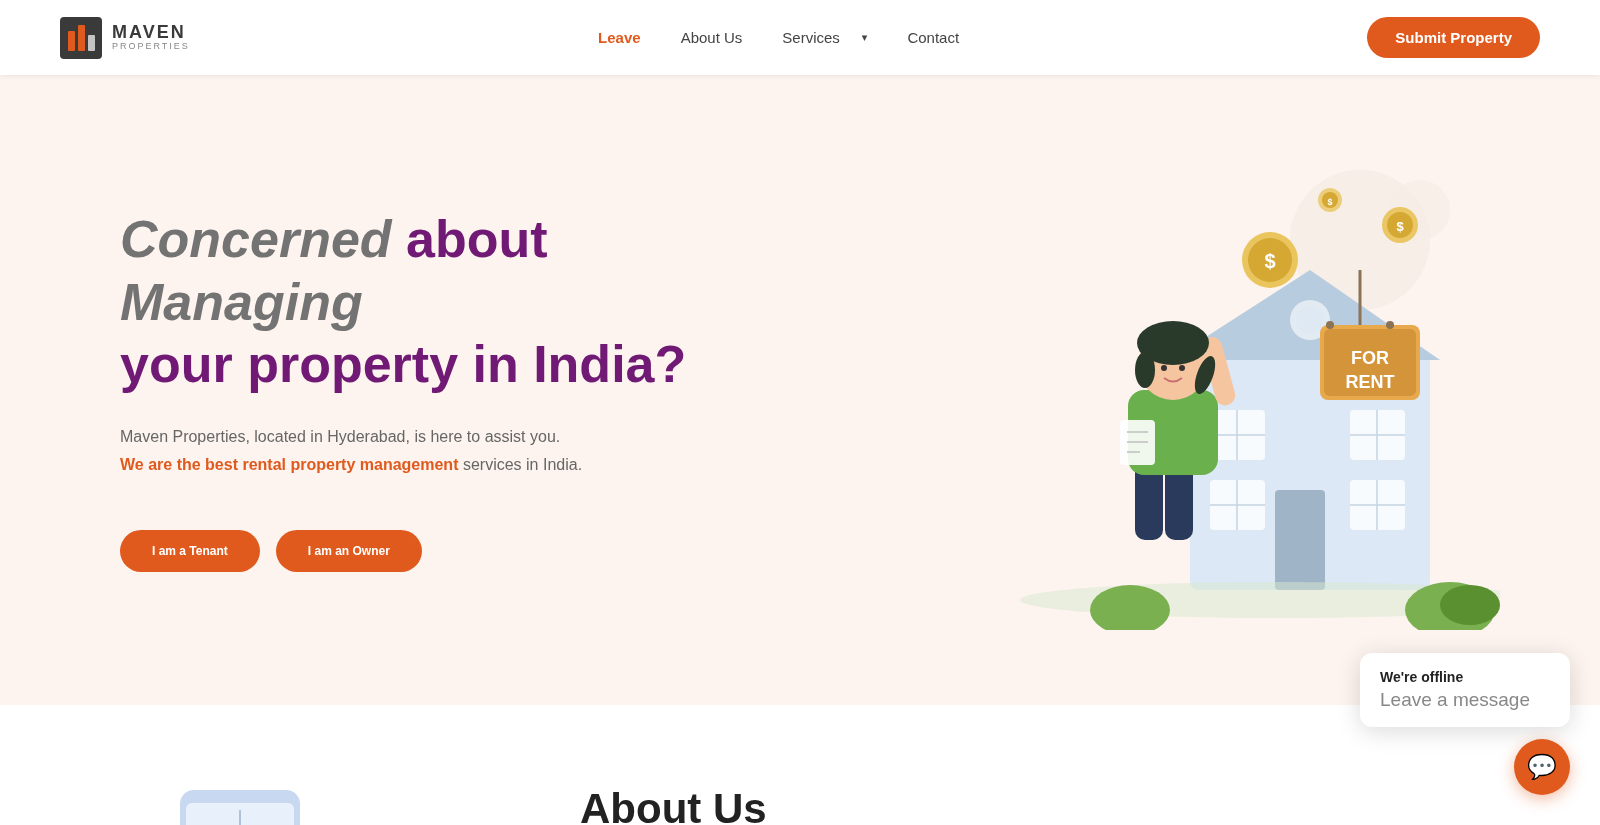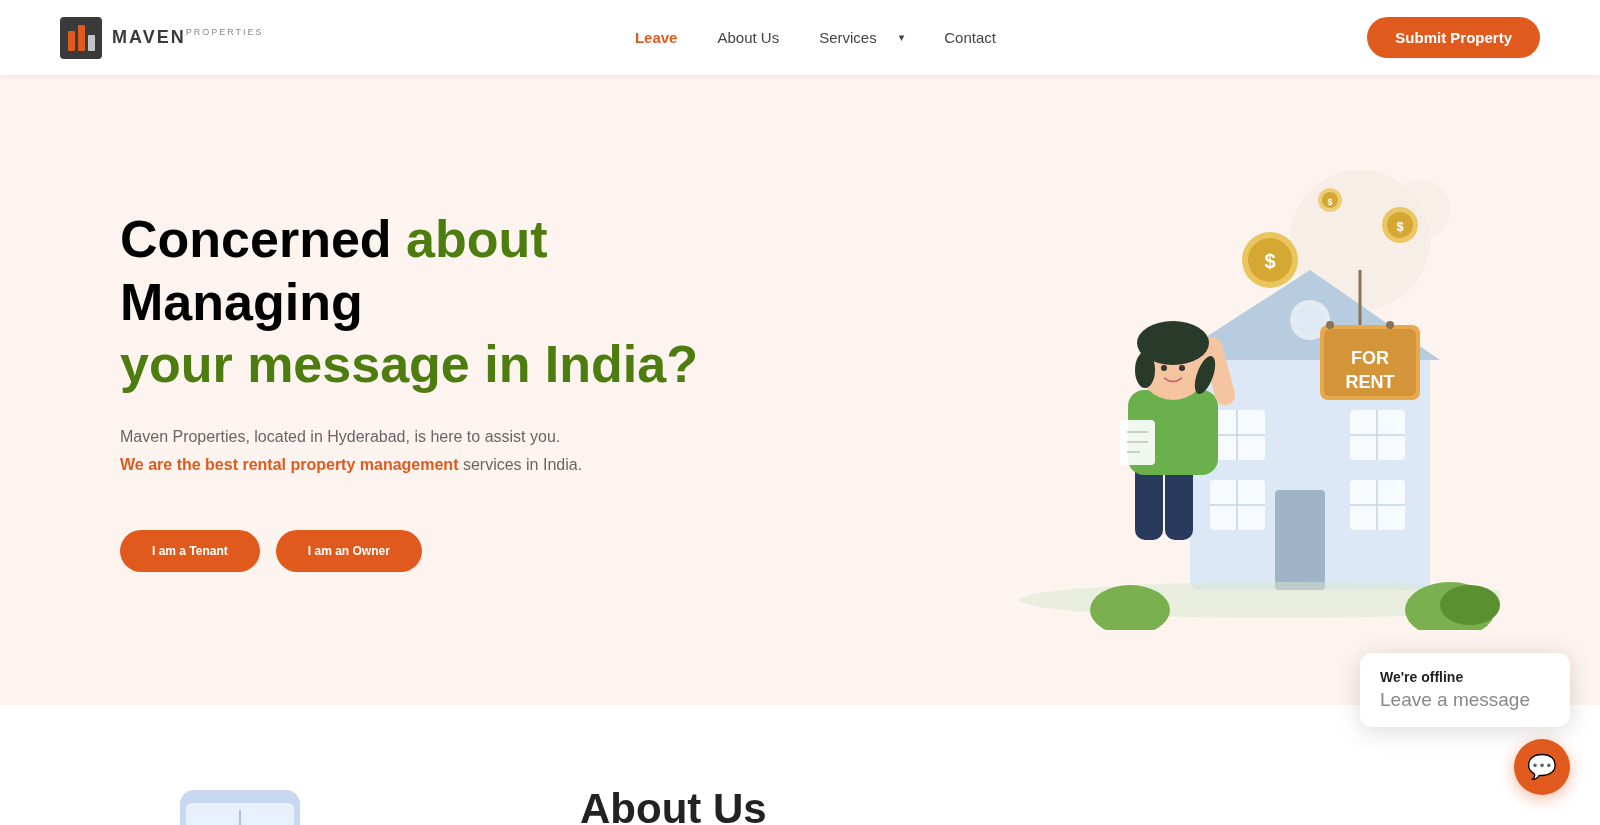--- a/index.html
+++ b/index.html
@@ -21,21 +21,21 @@
       display: flex;
       align-items: center;
       gap: 10px;
     }
     .logo-icon {
       width: 42px;
       height: 42px;
     }
     .logo-text {
       display: flex;
-      flex-direction: row;
+      flex-direction: column;
       line-height: 1.1;
     }
     .logo-text .maven {
       font-size: 18px;
       font-weight: 700;
       color: #3a3a3a;
       letter-spacing: 2px;
     }
     .logo-text .properties {
       font-size: 9px;
@@ -93,22 +93,22 @@
     .hero-content {
       max-width: 600px;
       z-index: 2;
     }
     .hero-title {
       font-size: 52px;
       font-weight: 700;
       line-height: 1.2;
       margin-bottom: 28px;
     }
-    .hero-title .orange { color: #000000; }
-    .hero-title .dark { color: #4d7c0f; margin-top: 40px; }
+    .hero-title .orange { color: #737373; font-style: italic; }
+    .hero-title .dark { color: #701a75; margin-top: 40px; }
     .hero-desc {
       font-size: 16px;
       color: #666;
       line-height: 1.7;
       margin-bottom: 52px;
     }
     .hero-desc .highlight {
       color: #e05a1e;
       font-weight: 700;
     }
@@ -257,21 +257,21 @@
     </li>
   </ul>
 
   <button class="submit-btn">Submit Property</button>
 </nav>
 
 <section class="hero">
   <div class="hero-content">
     <h1 class="hero-title">
       <span class="orange">Concerned</span><span class="dark"> about </span><span class="orange">Managing</span><br>
-      <span class="dark">your message in India?</span>
+      <span class="dark">your property in India?</span>
     </h1>
     <p class="hero-desc">
       <span>Maven Properties, located in Hyderabad, is here to assist you.</span><br>
       <span class="highlight">We are the best rental property management</span><span> services in India.</span>
     </p>
     <div class="hero-buttons">
       <button class="btn-tenant">I am a Tenant</button>
       <button class="btn-owner">I am an Owner</button>
     </div>
   </div>

